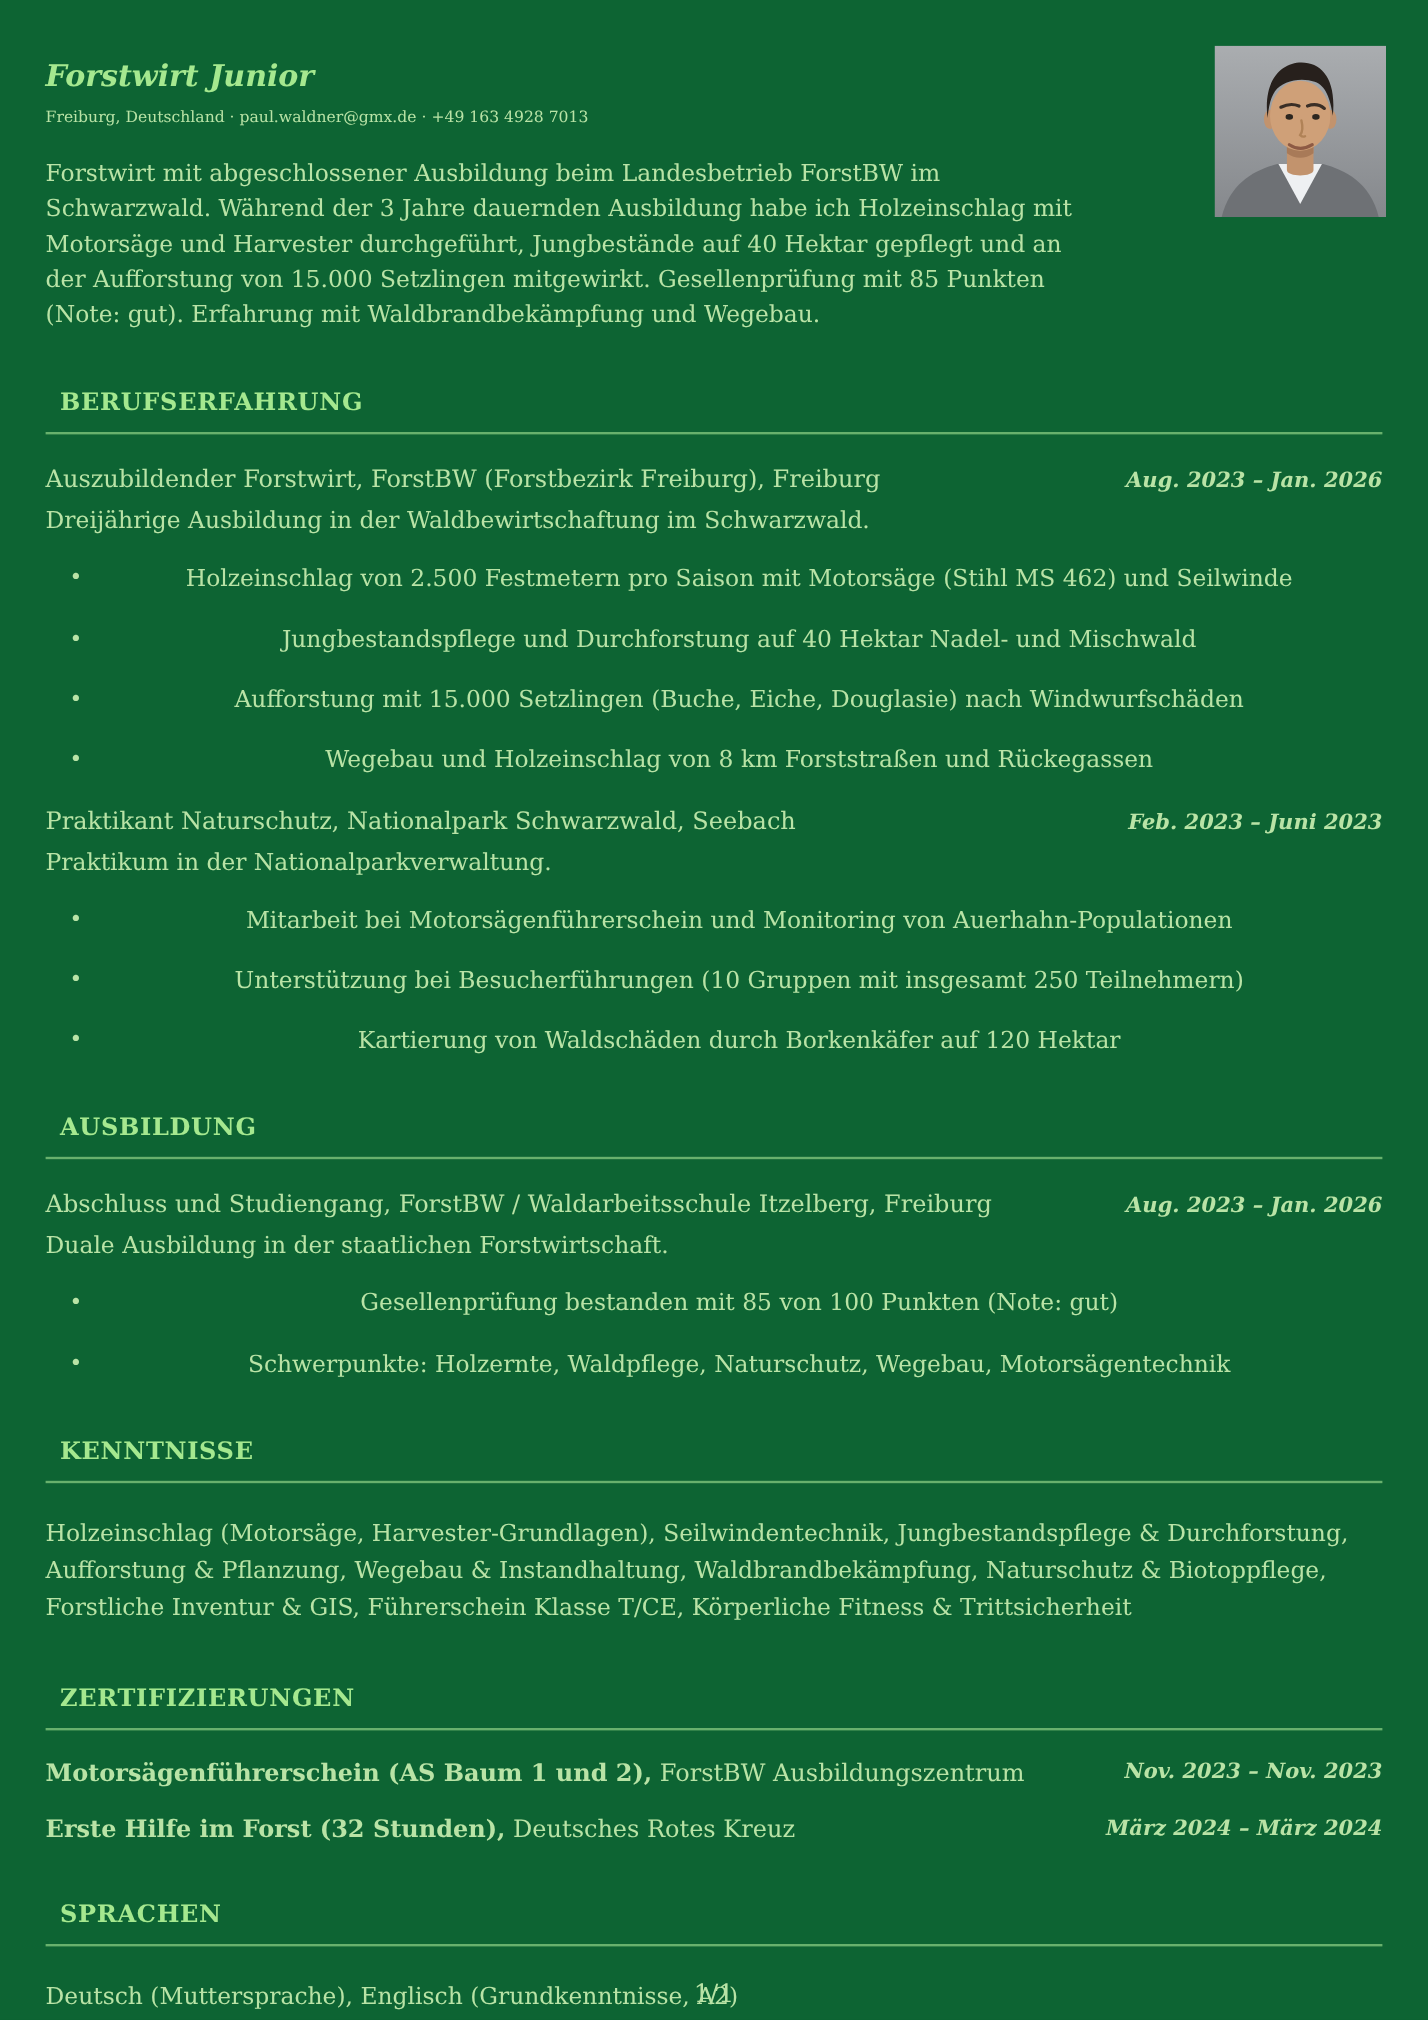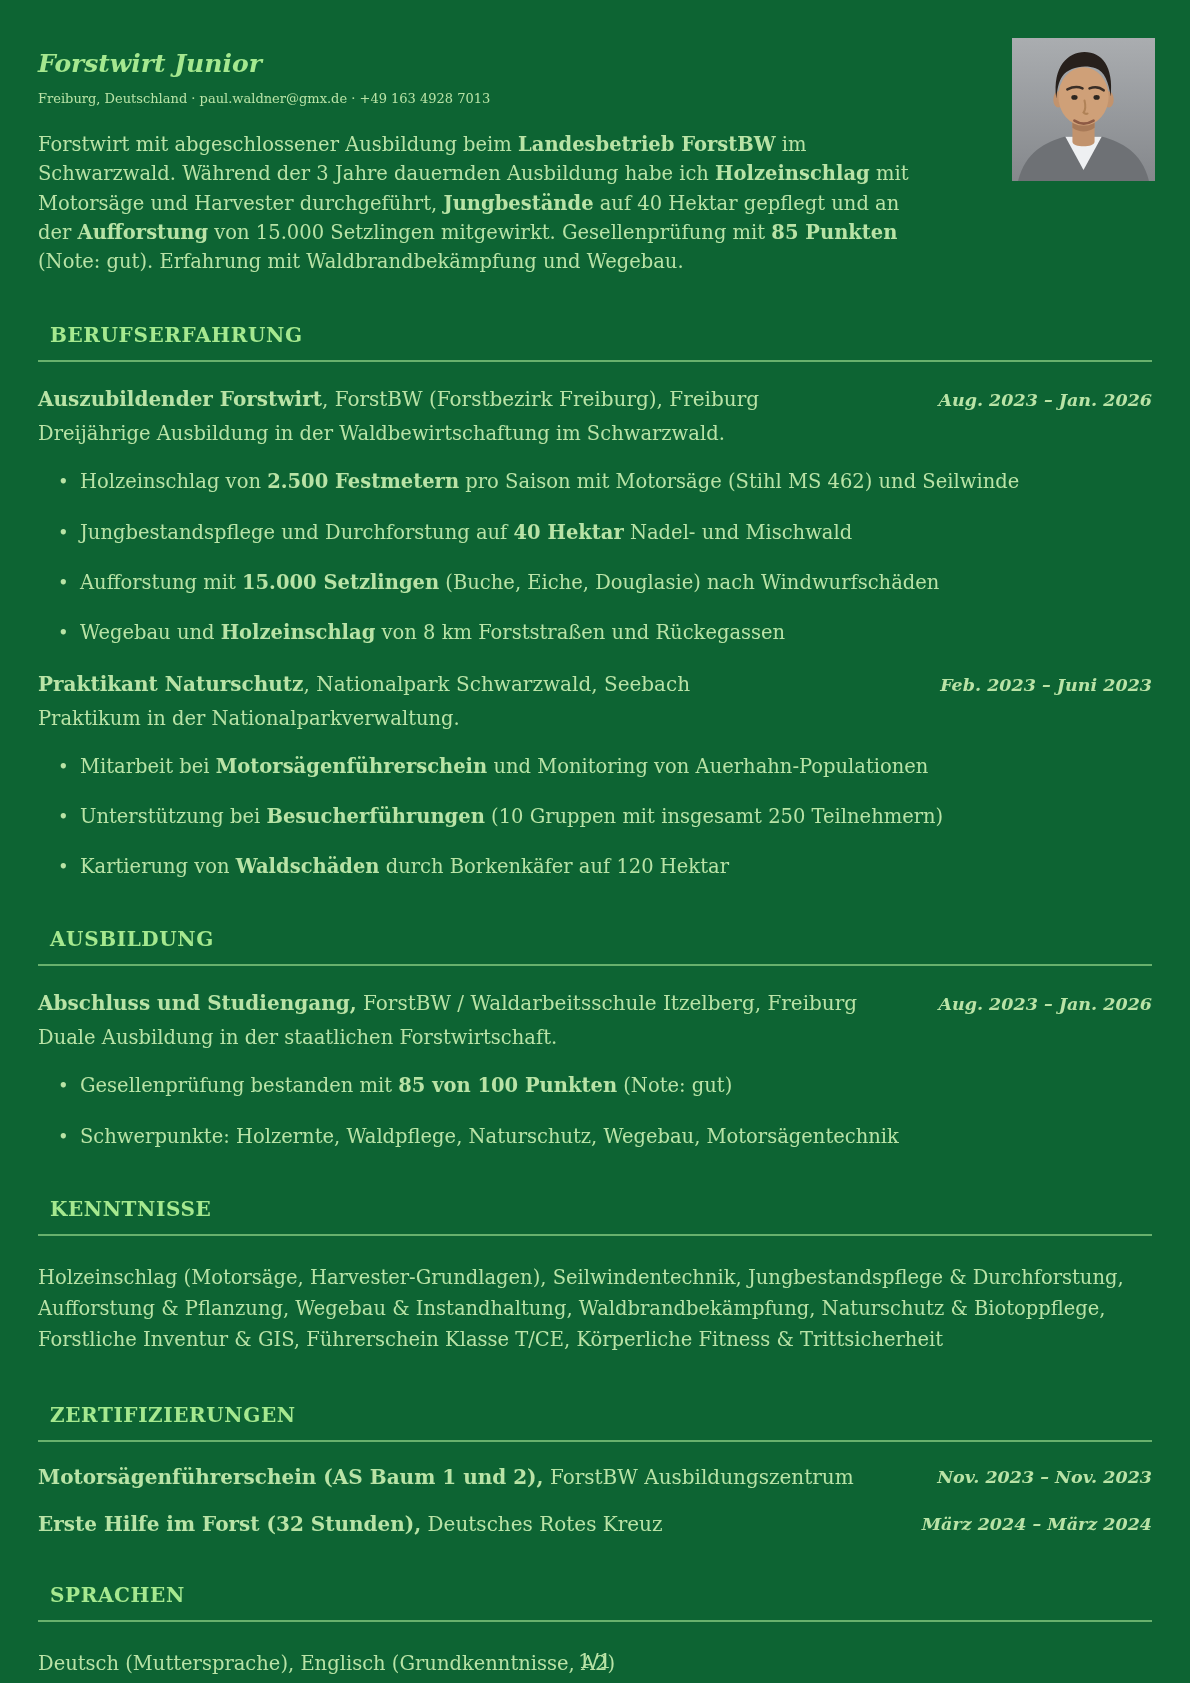--- a/index.html
+++ b/index.html
@@ -41,30 +41,30 @@
     font-size:20px;color:var(--accent);font-weight:700;
     letter-spacing:.6px;margin:12px;
   }
   .rule{
     border:none;border-top:2px solid var(--rule);
     opacity:.8;margin:13px 0 0 0;
   }
   .entry{margin-top:25px;}
   .entry-head{display:flex;justify-content:space-between;align-items:baseline;gap:12px;}
   .entry-title{font-size:20px;}
-  .entry-title b, .summary b, .bullets b{font-weight:700;}
+  .entry-title b, .summary b, .bullets b{font-weight:400;}
   .entry-date{
     font-size:17.5px;font-style:italic;font-weight:600;
     white-space:nowrap;margin-left:24px;flex-shrink:0;
   }
   .entry-sub{font-size:19.5px;margin-top:11px;}
   ul.bullets{list-style:none;margin:15px 0 0 0;padding:0 0 0 18px;}
   ul.bullets li{
     position:relative;padding-left:24px;
-    font-size:19.5px;line-height:1.35;margin-top:24px;
+    font-size:19.5px;line-height:1.35;margin-top:24px;text-align:center;
   }
   ul.bullets li::before{
     content:"•";position:absolute;left:2px;top:1px;font-size:18px;
   }
   .body-text{font-size:19.5px;line-height:1.6;margin:26px 0 0 0;}
   .cert-row{
     display:flex;justify-content:space-between;align-items:center;
     margin-top:23px;font-size:20px;
   }
   .cert-title b{font-weight:700;}

